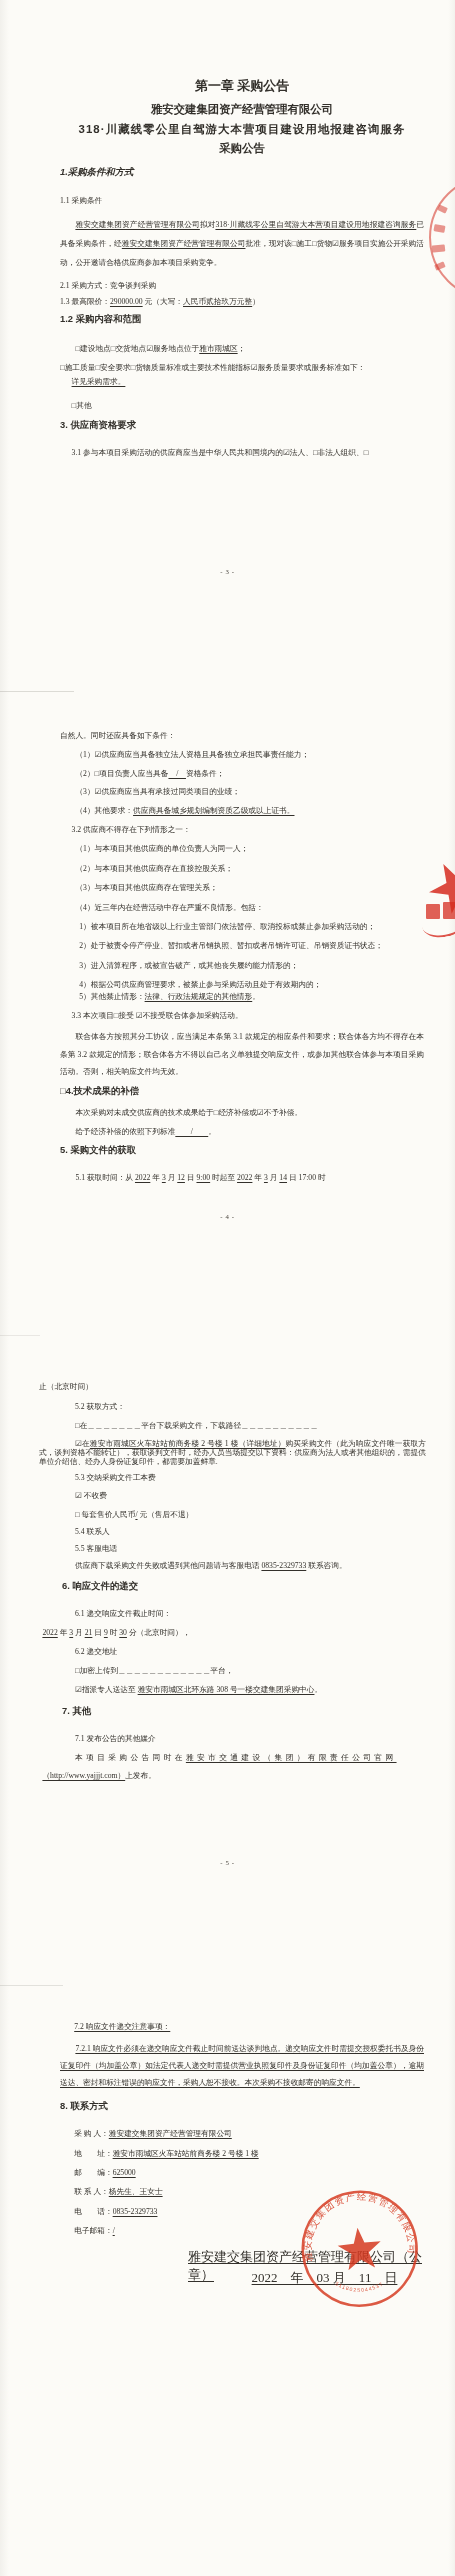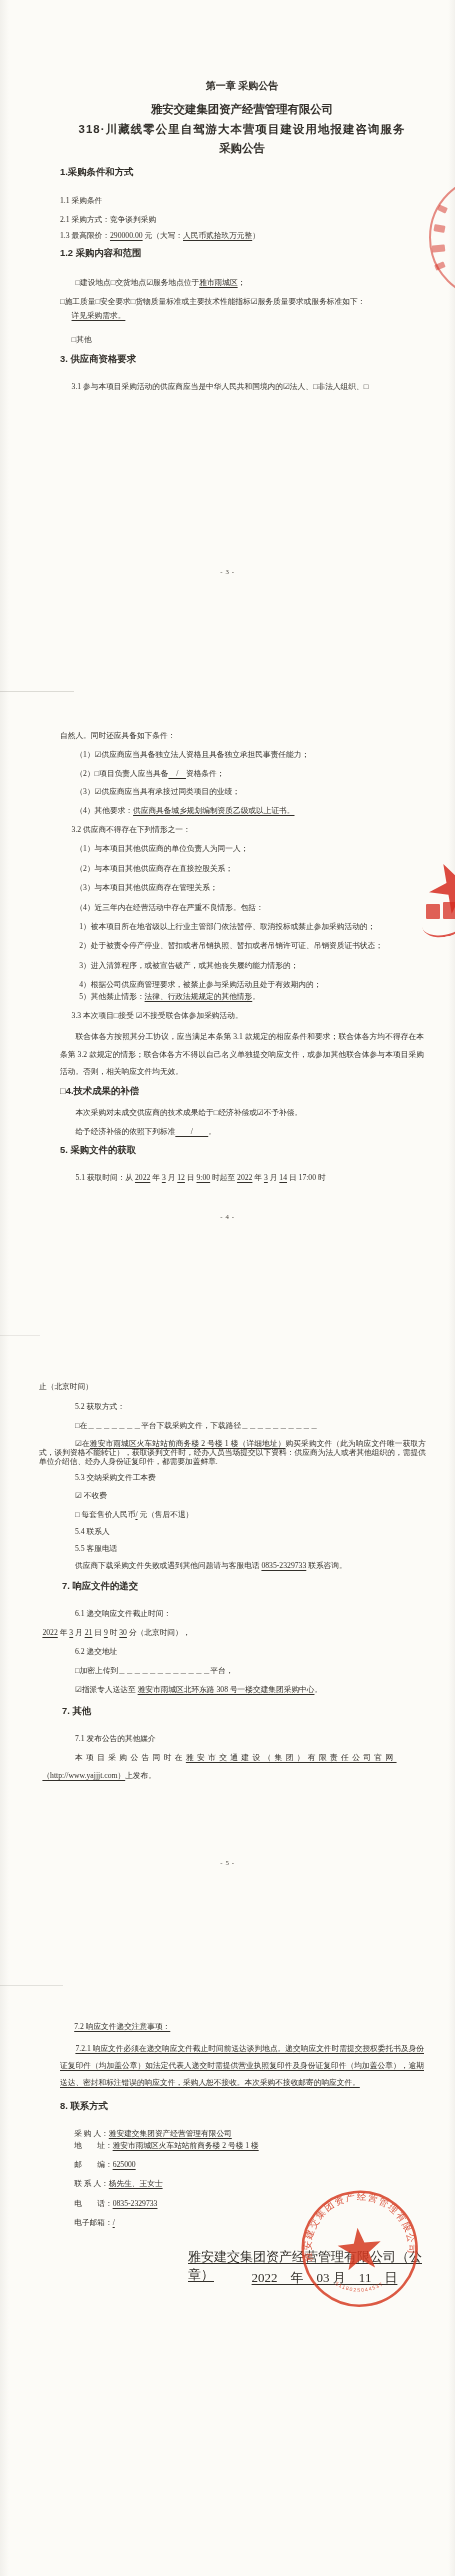--- a/index.html
+++ b/index.html
@@ -8,21 +8,21 @@
     background:
       linear-gradient(90deg, rgba(70,65,55,.06) 0px, rgba(70,65,55,0) 9px),
       linear-gradient(270deg, rgba(70,65,55,.05) 0px, rgba(70,65,55,0) 6.8px),
       #fcfbf7;
     font-family:"Liberation Serif","DejaVu Serif",serif;
     color:#33302b;font-size:7.7px;
   }
   .page{position:absolute;}
   .hd{font-family:"Liberation Sans","DejaVu Sans",sans-serif;font-weight:700;font-size:9.4px;line-height:13.7px;}
   .ttl{font-family:"Liberation Sans","DejaVu Sans",sans-serif;font-weight:700;font-size:11.4px;text-align:center;line-height:15px;}
-  .chapter{font-weight:700;font-size:10px;text-align:center;line-height:12.5px;}
+  .chapter{font-weight:700;font-size:13px;text-align:center;line-height:12.5px;}
   .ln{line-height:11.4px;}
   .para{margin:0;text-align:justify;}
   .u{text-decoration:underline;text-underline-offset:1.7px;}
   .ind{text-indent:2em;}
   .foot{position:absolute;left:0;width:455px;text-align:center;font-size:6.8px;color:#4a463f;letter-spacing:0.6px;}
   .seal-wrap{position:absolute;left:296px;top:2185px;width:128px;height:128px;transform:rotate(-6deg);opacity:.92;pointer-events:none;}
   .edge-circle{position:absolute;left:429px;top:175px;width:121px;height:121px;border:2.8px solid rgba(211,48,35,.55);border-radius:50%;}
   .blot{position:absolute;background:rgba(211,48,35,.5);border-radius:1.1px;}
   .edge-star{position:absolute;left:428px;top:861px;width:55px;height:52px;background:rgba(214,44,32,.85);transform:rotate(-28deg);
     clip-path:polygon(50% 0%,61% 35%,97% 35%,68% 57%,79% 92%,50% 70%,21% 92%,32% 57%,3% 35%,39% 35%);}
@@ -36,23 +36,24 @@
 <body>
 
 <div class="canvas">
 
   <div class="page" style="top:80px;left:60px;width:364px;">
     <div class="chapter">第一章  采购公告</div>
     <div class="ttl" style="margin-top:9px;">雅安交建集团资产经营管理有限公司</div>
     <div class="ttl" style="margin-top:5.1px;letter-spacing:1.1px;">318·川藏线零公里自驾游大本营项目建设用地报建咨询服务</div>
     <div class="ttl" style="margin-top:4.6px;">采购公告</div>
 
-    <div class="hd" style="margin-top:9px;">1.采购条件和方式</div>
+    <div class="hd" style="margin-top:9px;font-style:italic;">1.采购条件和方式</div>
     <div class="ln" style="margin-top:16px;">1.1  采购条件</div>
 
+    <p class="para ind" style="margin-top:9px;line-height:19px;"><span class="u">雅安交建集团资产经营管理有限公司</span><span>拟对</span><span class="u">318·川藏线零公里自驾游大本营项目建设用地报建咨询服务</span><span>已具备采购条件，经</span><span class="u">雅安交建集团资产经营管理有限公司</span><span>批准，现对该□施工□货物☑服务项目实施公开采购活动，公开邀请合格供应商参加本项目采购竞争。</span></p>
 
     <div class="ln" style="margin-top:8px;">2.1 采购方式：竞争谈判采购</div>
     <div class="ln" style="margin-top:4px;"><span>1.3 最高限价：</span><span class="u">290000.00</span><span> 元（大写：</span><span class="u">人民币贰拾玖万元整</span><span>）</span></div>
 
     <div class="hd" style="margin-top:5.1px;">1.2 采购内容和范围</div>
 
     <div class="ln" style="margin-top:17px;text-indent:2em;"><span>□建设地点□交货地点☑服务地点位于</span><span class="u">雅市雨城区</span><span>；</span></div>
     <div class="ln" style="margin-top:7.4px;">□施工质量□安全要求□货物质量标准或主要技术性能指标☑服务质量要求或服务标准如下：</div>
     <div class="ln u" style="margin-top:2.8px;text-indent:1.5em;">详见采购需求。</div>
     <div class="ln" style="margin-top:12.5px;text-indent:1.5em;">□其他</div>
@@ -97,41 +98,41 @@
     <div class="ln" style="margin-top:9px;margin-left:36px;">5.2  获取方式：</div>
     <div class="ln" style="margin-top:7.4px;margin-left:36px;"><span>□在</span><span>＿＿＿＿＿＿＿</span><span>平台下载采购文件，下载路径</span><span>＿＿＿＿＿＿＿＿＿＿</span></div>
     <p class="para" style="margin-top:7.4px;line-height:9px;text-indent:36px;"><span>☑在</span><span class="u">雅安市雨城区火车站站前商务楼 2 号楼 1 楼（详细地址）</span><span>购买采购文件（此为响应文件唯一获取方式，谈判资格不能转让），获取谈判文件时，经办人员当场提交以下资料：供应商为法人或者其他组织的，需提供单位介绍信、经办人身份证复印件，都需要加盖鲜章.</span></p>
     <div class="ln" style="margin-top:5.7px;margin-left:36px;">5.3 交纳采购文件工本费</div>
     <div class="ln" style="margin-top:7.4px;margin-left:36px;">☑ 不收费</div>
     <div class="ln" style="margin-top:7.4px;margin-left:36px;"><span>□ 每套售价人民币</span><span class="u">/</span><span> 元（售后不退）</span></div>
     <div class="ln" style="margin-top:5.7px;margin-left:36px;">5.4 联系人</div>
     <div class="ln" style="margin-top:5.7px;margin-left:36px;">5.5 客服电话</div>
     <div class="ln" style="margin-top:5.1px;margin-left:36px;"><span>供应商下载采购文件失败或遇到其他问题请与客服电话 </span><span class="u">0835-2329733</span><span> 联系咨询。</span></div>
 
-    <div class="hd" style="margin-top:8px;margin-left:23px;">7.  响应文件的递交</div>
+    <div class="hd" style="margin-top:8px;margin-left:23px;">6.  响应文件的递交</div>
     <div class="ln" style="margin-top:15px;margin-left:36px;">6.1 递交响应文件截止时间：</div>
     <div class="ln" style="margin-top:8px;margin-left:3.4px;"><span class="u">2022</span><span> 年 </span><span class="u">3</span><span> 月 </span><span class="u">21</span><span> 日 </span><span class="u">9</span><span> 时 </span><span class="u">30</span><span> 分（北京时间），</span></div>
     <div class="ln" style="margin-top:7.4px;margin-left:36px;">6.2 递交地址</div>
     <div class="ln" style="margin-top:7.4px;margin-left:36px;"><span>□加密上传到</span><span>＿＿＿＿＿＿＿＿＿＿＿＿</span><span>平台，</span></div>
     <div class="ln" style="margin-top:7.4px;margin-left:36px;"><span>☑指派专人送达至  </span><span class="u">雅安市雨城区北环东路 308 号一楼交建集团采购中心</span><span>。</span></div>
 
     <div class="hd" style="margin-top:9px;margin-left:23px;">7.  其他</div>
     <div class="ln" style="margin-top:15px;margin-left:36px;">7.1 发布公告的其他媒介</div>
     <div class="ln ls-wide" style="margin-top:7.4px;margin-left:36px;"><span>本项目采购公告同时在</span><span class="u">雅安市交通建设（集团）有限责任公司官网</span></div>
     <div class="ln" style="margin-top:6.8px;margin-left:3.4px;"><span class="u">（http://www.yajjjt.com）</span><span>上发布。</span></div>
   </div>
   <div class="foot" style="top:1859px;">- 5 -</div>
 
   <div class="page" style="top:2021px;left:60px;width:364px;">
     <div class="ln u" style="text-indent:14.2px;">7.2 响应文件递交注意事项：</div>
     <p class="para ind u" style="margin-top:8px;line-height:17px;">7.2.1 响应文件必须在递交响应文件截止时间前送达谈判地点。递交响应文件时需提交授权委托书及身份证复印件（均加盖公章）如法定代表人递交时需提供营业执照复印件及身份证复印件（均加盖公章），逾期送达、密封和标注错误的响应文件，采购人恕不接收。本次采购不接收邮寄的响应文件。</p>
     <div class="hd" style="margin-top:8px;">8.  联系方式</div>
 
     <div class="ln" style="margin-top:15px;text-indent:14.2px;"><span>采 购 人：</span><span class="u">雅安建交集团资产经营管理有限公司</span></div>
-    <div class="ln" style="text-indent:14.2px;"><span>地　　址：</span><span class="u">雅安市雨城区火车站站前商务楼 2 号楼 1 楼</span></div>
+    <div class="ln" style="margin-top:8px;text-indent:14.2px;"><span>地　　址：</span><span class="u">雅安市雨城区火车站站前商务楼 2 号楼 1 楼</span></div>
     <div class="ln" style="margin-top:8px;text-indent:14.2px;"><span>邮　　编：</span><span class="u">625000</span></div>
     <div class="ln" style="margin-top:8px;text-indent:14.2px;"><span>联 系 人：</span><span class="u">杨先生、王女士</span></div>
     <div class="ln" style="margin-top:8px;text-indent:14.2px;"><span>电　　话：</span><span class="u">0835-2329733</span></div>
     <div class="ln" style="margin-top:8px;text-indent:14.2px;"><span>电子邮箱：</span><span class="u">/</span></div>
   </div>
 
   <div class="sign-line u" style="top:2248px;left:188px;width:245px;">雅安建交集团资产经营管理有限公司（公章）</div>
   <div class="sign-line u" style="top:2269px;left:245px;width:159px;text-align:center;">2022　年　03 月　11　日</div>
 
   <div class="seal-wrap">

